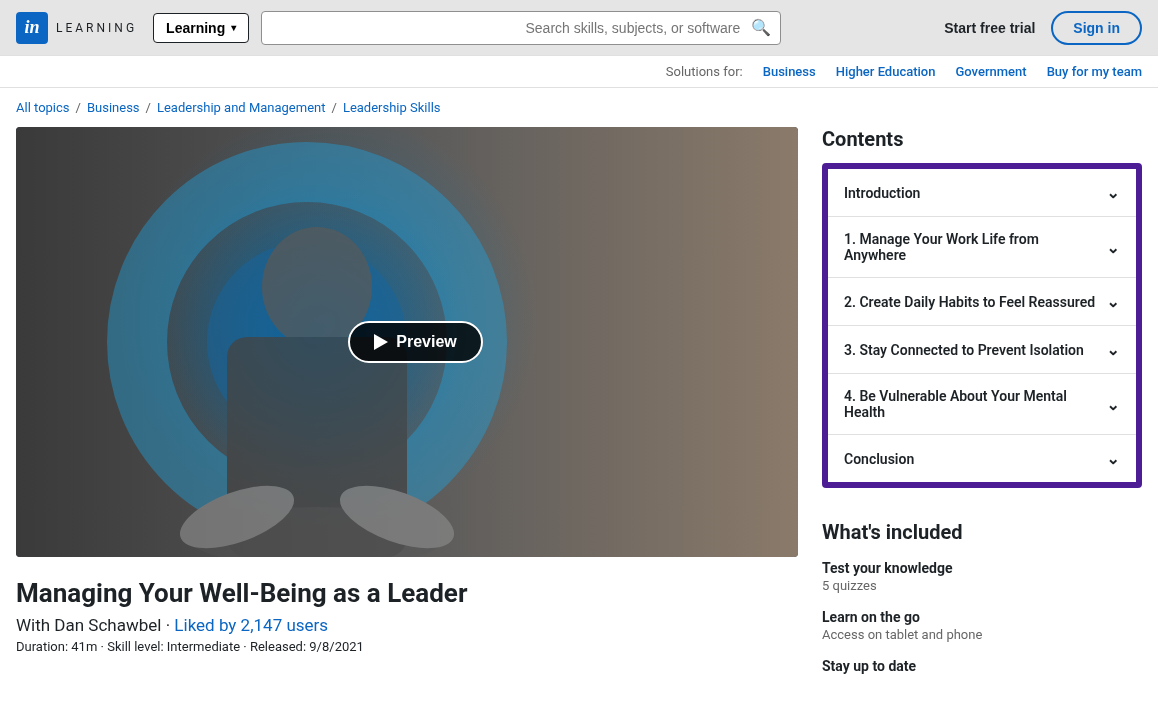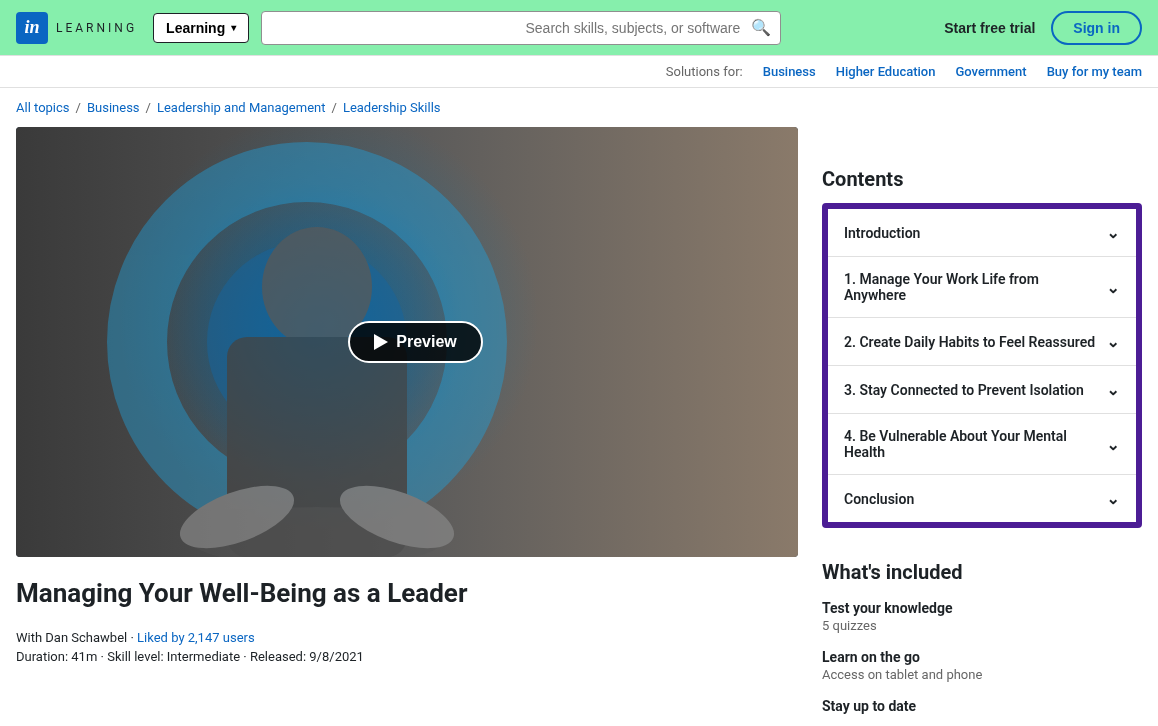--- a/index.html
+++ b/index.html
@@ -5,21 +5,21 @@
     * { box-sizing: border-box; margin: 0; padding: 0; }
     body { font-family: -apple-system, BlinkMacSystemFont, 'Segoe UI', Roboto, sans-serif; font-size: 14px; color: #1d2226; background: #fff; }
 
     
     .header {
       display: flex;
       align-items: center;
       padding: 0 16px;
       height: 56px;
       border-bottom: 1px solid #e0e0e0;
-      background: #86efac;
+      background: #e5e5e5;
     }
     .header-logo {
       display: flex;
       align-items: center;
       gap: 8px;
       margin-right: 16px;
     }
     .linkedin-icon {
       width: 32px;
       height: 32px;
@@ -197,40 +197,39 @@
 
     
     .course-title {
       font-size: 26px;
       font-weight: 700;
       margin-top: 20px;
       color: #1d2226;
       line-height: 1.3;
     }
     .course-meta {
-      margin-top: 19px;
-      font-size: 13px;
+      margin-top: 4px;
+      font-size: 17px;
       color: #1d2226;
     }
     .course-meta-row2 {
       margin-top: 4px;
       font-size: 13px;
       color: #1d2226;
     }
     .liked {
       color: #0a66c2;
     }
 
     
     .contents-title {
       font-size: 20px;
       font-weight: 700;
       margin-bottom: 12px;
       color: #1d2226;
-      margin-top: 40px;
     }
     .contents-list {
       border: 6px solid #4c1d95;
       border-radius: 4px;
       overflow: hidden;
     }
     .contents-item {
       display: flex;
       align-items: center;
       justify-content: space-between;

